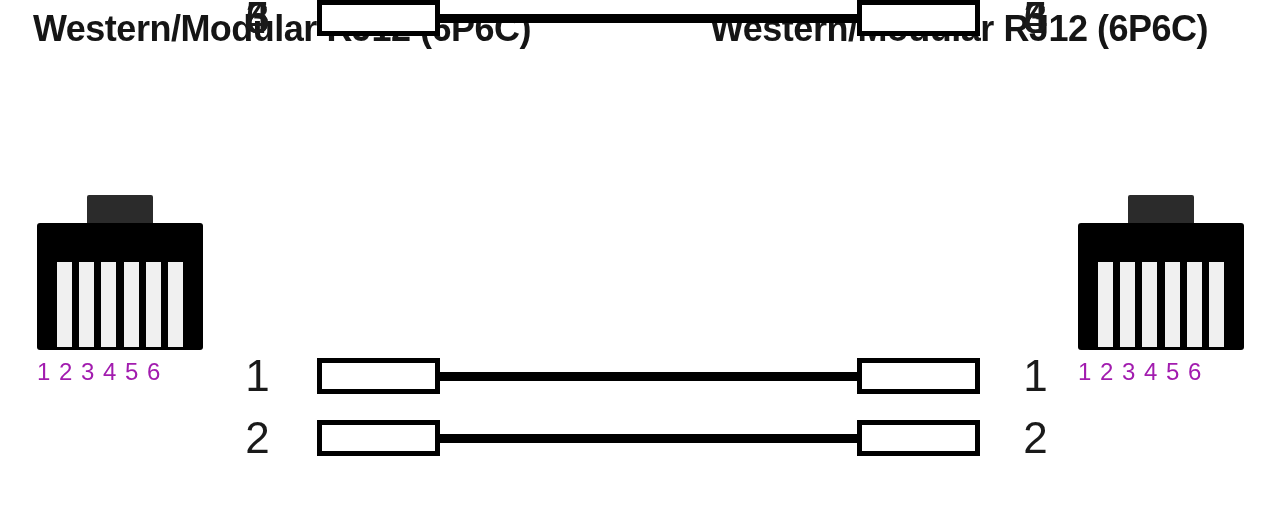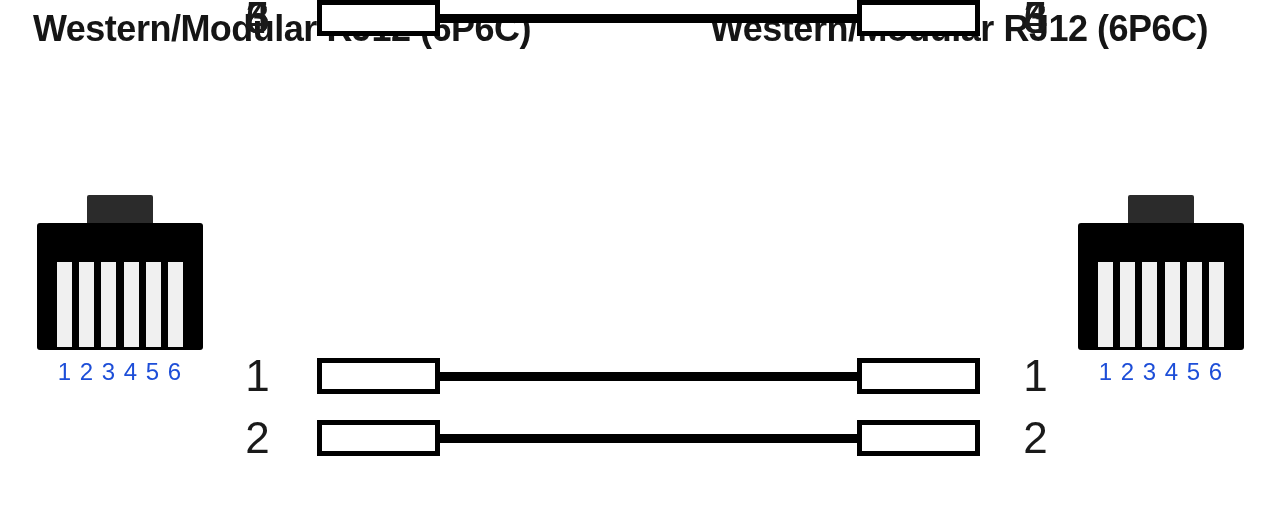--- a/index.html
+++ b/index.html
@@ -44,24 +44,24 @@
     height:85px;
     display:flex; justify-content:space-between;
   }
   .connector .pin-stripe {
     width:15px; height:85px;
     background:#f0f0f0;
   }
   .connector .pin-labels {
     position:absolute; top:163px; left:0;
     width:166px;
-    text-align:center;
+    text-align:left;
     font-size:24px;
     letter-spacing:1px;
-    color:#1d4ed8;
+    color:#a21caf;
     white-space:nowrap;
   }
 
   
   .pin-row { position:absolute; left:0; width:1280px; height:36px; }
   .pin-row:nth-of-type(1) { top:107px; }
   .pin-row:nth-of-type(2) { top:170px; }
   .pin-row:nth-of-type(3) { top:232px; }
   .pin-row:nth-of-type(4) { top:295px; }
   .pin-row:nth-of-type(5) { top:358px; }

